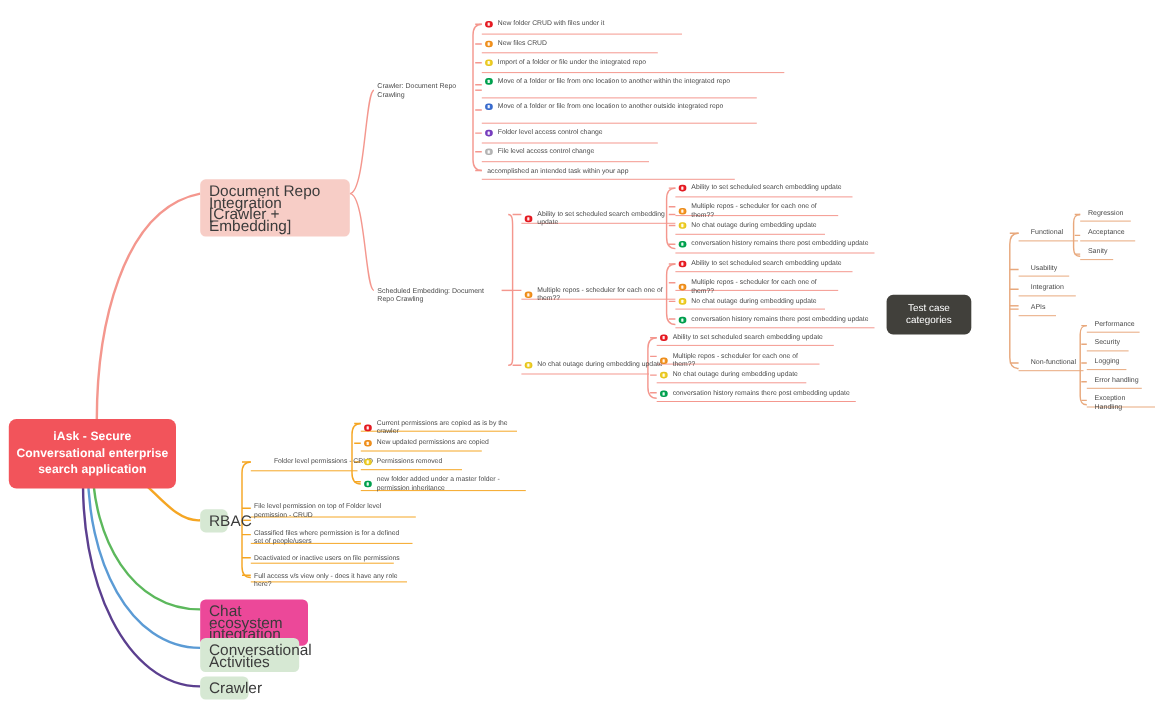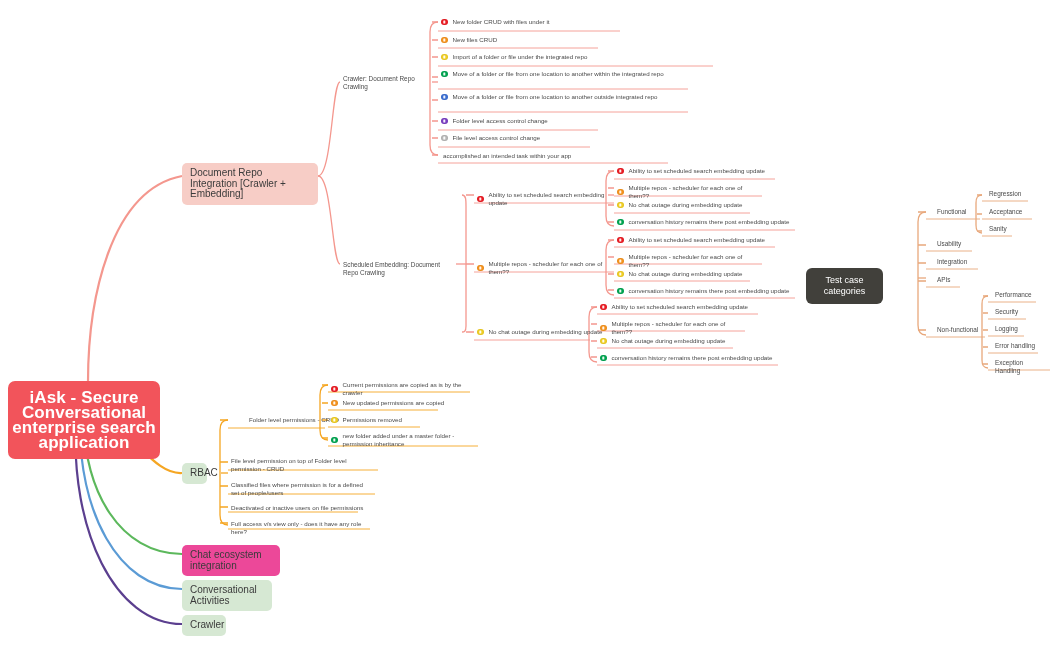--- a/index.html
+++ b/index.html
@@ -6,25 +6,25 @@
   body{width:1050px;height:650px;position:relative;overflow:hidden;
        font-family:"Liberation Sans","DejaVu Sans",sans-serif;
        -webkit-font-smoothing:antialiased;}
   #canvas{position:absolute;left:0;top:0;width:1050px;height:650px;}
   svg.links{position:absolute;left:0;top:0;width:1050px;height:650px;pointer-events:none;}
 
   .node{position:absolute;box-sizing:border-box;white-space:normal;}
 
   
   .root{background:#f2545b;color:#ffffff;border-radius:7px;
-        font-size:17px;line-height:15px;font-weight:600;
+        font-size:11px;line-height:15px;font-weight:600;
         padding:9px 0;text-align:center;letter-spacing:.1px;}
 
   
-  .pill{border-radius:5px;padding:5px 8px;font-size:10px;line-height:10.5px;color:#3b3b3b;}
+  .pill{border-radius:5px;padding:5px 8px;font-size:14px;line-height:10.5px;color:#3b3b3b;}
   .pill.salmon{background:#f7cdc6;}
   .pill.green{background:#d6e8d3;}
   .pill.blue{background:#ec4899;}
 
   
   .dark{background:#41403b;color:#ffffff;border-radius:6px;
         padding:7px 10px;font-size:9px;line-height:11px;text-align:center;}
 
   
   .txt{font-size:6.2px;line-height:8.2px;color:#4a4a4a;padding:2px 3px 2.5px 3px;}

